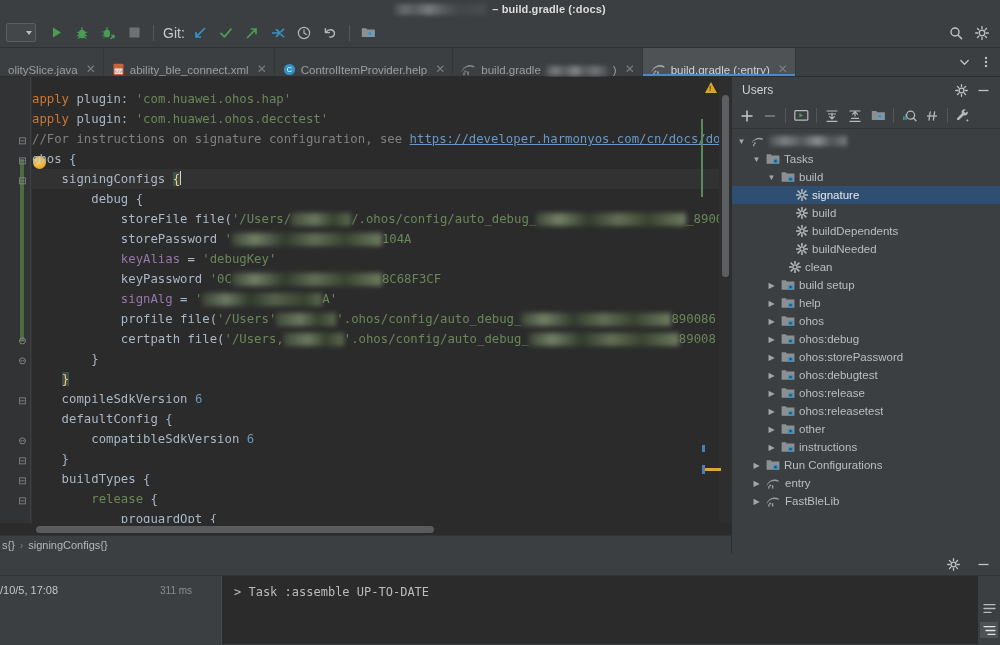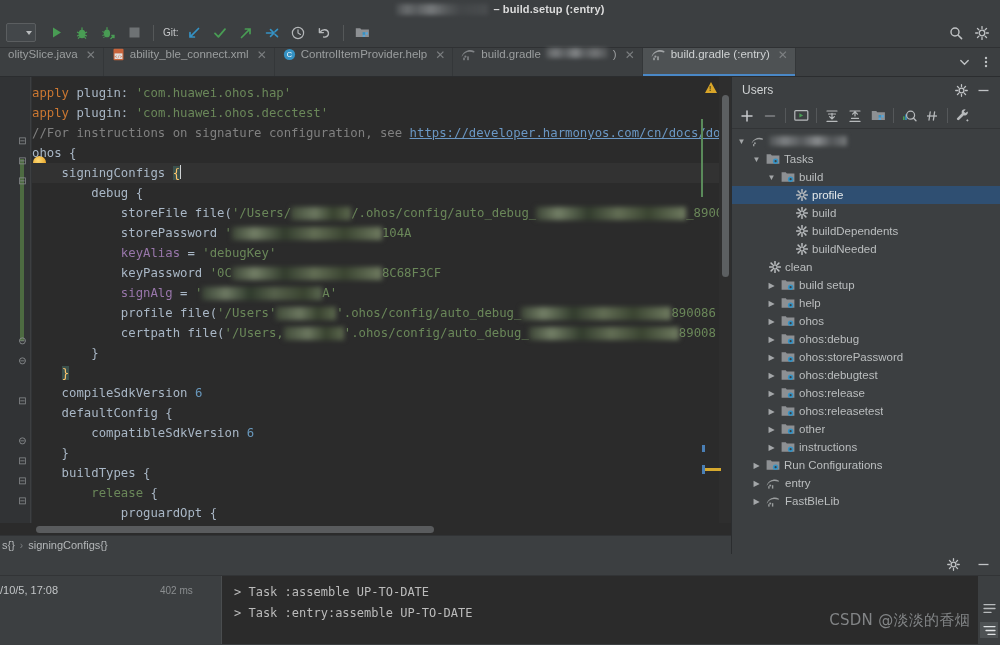--- a/index.html
+++ b/index.html
@@ -33,30 +33,30 @@
     display: flex; align-items: center; padding: 0 6px; gap: 2px;
   }
   .tb-combo {
     width: 30px; height: 19px; border: 1px solid #5b5e60; border-radius: 2px;
     display: flex; align-items: center; justify-content: flex-end; padding-right: 3px;
     margin-right: 6px; background: #43474a;
   }
   .tb-combo .car { width:0;height:0;border-left:3px solid transparent;border-right:3px solid transparent;border-top:4px solid #b9bcbe;}
   .tbi { width: 24px; height: 24px; display: flex; align-items: center; justify-content: center; border-radius: 3px; }
   .sep { width: 1px; height: 16px; background: #555859; margin: 0 5px; }
-  .git-lbl { font-size: 10px; color: #c7c9cb; margin: 0 1px 0 2px; }
+  .git-lbl { font-size: 14px; color: #c7c9cb; margin: 0 1px 0 2px; }
   .spacer { flex: 1; }
 
   
   .tabbar {
     height: 29px; background: #3c3f41; display: flex; align-items: stretch;
     border-bottom: 1px solid #2b2d2f; position: relative;
   }
   .tab {
-    display: flex; align-items: flex-start; gap: 5px; padding: 0 7px 0 8px;
+    display: flex; align-items: flex-end; gap: 5px; padding: 0 7px 0 8px;
     font-size: 11.5px; color: #9b9e9f; position: relative; white-space: nowrap;
     border-right: 1px solid #343739;
   }
   .tab.active { background: #4e5254; color: #cfd2d3; }
   .tab.active::after {
     content:''; position:absolute; left:0; right:0; bottom:0; height:2px; background:#4a88c7;
   }
   .tab .x { color: #86898b; font-size: 12px; margin-left: 3px; opacity:.85;}
   .tab-blur {
     width: 62px; height: 10px; border-radius:1px;
@@ -80,21 +80,21 @@
   .fold { position: absolute; left: 17px; width: 11px; height: 11px; color: #8a8d8f; font-size: 10px;
           display:flex;align-items:center;justify-content:center;}
   .bulb { position:absolute; left: 33px; width:13px;height:13px;border-radius:50%;
           background: radial-gradient(circle at 40% 35%, #ffd974, #e8a72b 70%, #c9861b 100%); }
   .bulb::after{content:'';position:absolute;left:3px;bottom:-3px;width:7px;height:3px;background:#b9b9b9;border-radius:1px;}
 
   .code {
     position: absolute; left: 32px; top: 0; right: 12px; bottom: 0;
     font-family: "DejaVu Sans Mono", "Liberation Mono", monospace;
     font-size: 12.3px; line-height: 20px; color: #a9b7c6; white-space: pre;
-    padding-top: 6px;
+    padding-top: 12px;
   }
   .ln { height: 20px; position: relative; }
   .ln.hl { background: #323232; }
   .kw   { color: #cc7832; }
   .attr { color: #9876aa; }
   .str  { color: #6a8759; }
   .num  { color: #6897bb; }
   .cmt  { color: #808080; }
   .lnk  { color: #6a97c4; text-decoration: underline; }
   .brc-hl { color: #ffc66d; background:#3b514d; }
@@ -167,21 +167,21 @@
                font-family:"DejaVu Sans", sans-serif; letter-spacing:.3px;}
 </style>
 </head>
 <body>
 
 <div class="app">
 
   <div class="titlebar">
     <div class="title-wrap">
       <div class="title-blur"></div>
-      <span class="title-txt">– build.setup (:entry)</span>
+      <span class="title-txt">– build.gradle (:docs)</span>
     </div>
   </div>
 
   <div class="toolbar">
     <div class="tb-combo">
       <span class="car"></span>
     </div>
 
     <div class="tbi">
       <svg width="13" height="13" viewBox="0 0 13 13">
@@ -493,21 +493,21 @@
             <span class="nlabel">build</span>
           </div>
           <div class="node sel" style="padding-left: 49px;">
             <span class="chev none"></span>
             <span style="flex: 0 0 auto;">
               <svg width="12" height="12" viewBox="0 0 14 14">
                 <path d="M7 4.5a2.5 2.5 0 100 5 2.5 2.5 0 100-5z" stroke="#b9bcbe" stroke-width="1.6" fill="none"></path>
                 <path d="M7 0.7v2.2M7 11.1v2.2M0.7 7h2.2M11.1 7h2.2M2.5 2.5l1.6 1.6M9.9 9.9l1.6 1.6M11.5 2.5l-1.6 1.6M4.1 9.9l-1.6 1.6" stroke="#b9bcbe" stroke-width="1.8" stroke-linecap="round"></path>
               </svg>
             </span>
-            <span class="nlabel">profile</span>
+            <span class="nlabel">signature</span>
           </div>
           <div class="node" style="padding-left: 49px;">
             <span class="chev none"></span>
             <span style="flex: 0 0 auto;">
               <svg width="12" height="12" viewBox="0 0 14 14">
                 <path d="M7 4.5a2.5 2.5 0 100 5 2.5 2.5 0 100-5z" stroke="#b9bcbe" stroke-width="1.6" fill="none"></path>
                 <path d="M7 0.7v2.2M7 11.1v2.2M0.7 7h2.2M11.1 7h2.2M2.5 2.5l1.6 1.6M9.9 9.9l1.6 1.6M11.5 2.5l-1.6 1.6M4.1 9.9l-1.6 1.6" stroke="#b9bcbe" stroke-width="1.8" stroke-linecap="round"></path>
               </svg>
             </span>
             <span class="nlabel">build</span>
@@ -525,21 +525,21 @@
           <div class="node" style="padding-left: 49px;">
             <span class="chev none"></span>
             <span style="flex: 0 0 auto;">
               <svg width="12" height="12" viewBox="0 0 14 14">
                 <path d="M7 4.5a2.5 2.5 0 100 5 2.5 2.5 0 100-5z" stroke="#b9bcbe" stroke-width="1.6" fill="none"></path>
                 <path d="M7 0.7v2.2M7 11.1v2.2M0.7 7h2.2M11.1 7h2.2M2.5 2.5l1.6 1.6M9.9 9.9l1.6 1.6M11.5 2.5l-1.6 1.6M4.1 9.9l-1.6 1.6" stroke="#b9bcbe" stroke-width="1.8" stroke-linecap="round"></path>
               </svg>
             </span>
             <span class="nlabel">buildNeeded</span>
           </div>
-          <div class="node" style="padding-left: 22px;">
+          <div class="node" style="padding-left: 42px;">
             <span class="chev none"></span>
             <span style="flex: 0 0 auto;">
               <svg width="12" height="12" viewBox="0 0 14 14">
                 <path d="M7 4.5a2.5 2.5 0 100 5 2.5 2.5 0 100-5z" stroke="#b9bcbe" stroke-width="1.6" fill="none"></path>
                 <path d="M7 0.7v2.2M7 11.1v2.2M0.7 7h2.2M11.1 7h2.2M2.5 2.5l1.6 1.6M9.9 9.9l1.6 1.6M11.5 2.5l-1.6 1.6M4.1 9.9l-1.6 1.6" stroke="#b9bcbe" stroke-width="1.8" stroke-linecap="round"></path>
               </svg>
             </span>
             <span class="nlabel">clean</span>
           </div>
           <div class="node" style="padding-left: 34px;">
@@ -702,32 +702,31 @@
       <div class="gt">
         <svg width="13" height="13" viewBox="0 0 13 13">
           <path d="M1.5 6.5 L11.5 6.5" stroke="#c0c3c5" stroke-width="1.3"></path>
           </svg>
       </div>
     </div>
 
     <div class="console-body">
       <div class="run-left">
         <span class="run-ts">/10/5, 17:08</span>
-        <span class="run-ms">402 ms</span>
+        <span class="run-ms">311 ms</span>
         <div class="run-div"></div>
       </div>
-      <div class="out" id="console-output"><div>&gt; Task :assemble UP-TO-DATE</div><div>&gt; Task :entry:assemble UP-TO-DATE</div></div>
+      <div class="out" id="console-output"><div>&gt; Task :assemble UP-TO-DATE</div></div>
       <div class="console-side">
         <div class="cs-btn">
           <svg width="13" height="11" viewBox="0 0 13 11">
             <path d="M1 1.6h11M1 5.5h11M1 9.4h7" stroke="#b7babc" stroke-width="1.3" stroke-linecap="round"></path>
             </svg>
         </div>
         <div class="cs-btn act">
           <svg width="13" height="11" viewBox="0 0 13 11">
             <path d="M1 1.6h11M3 5.5h9M5 9.4h7" stroke="#dfe2e4" stroke-width="1.3" stroke-linecap="round"></path>
             </svg>
         </div>
       </div>
-      <div class="watermark">CSDN @淡淡的香烟</div>
     </div>
   </div>
 </div>
 
 </body></html>

